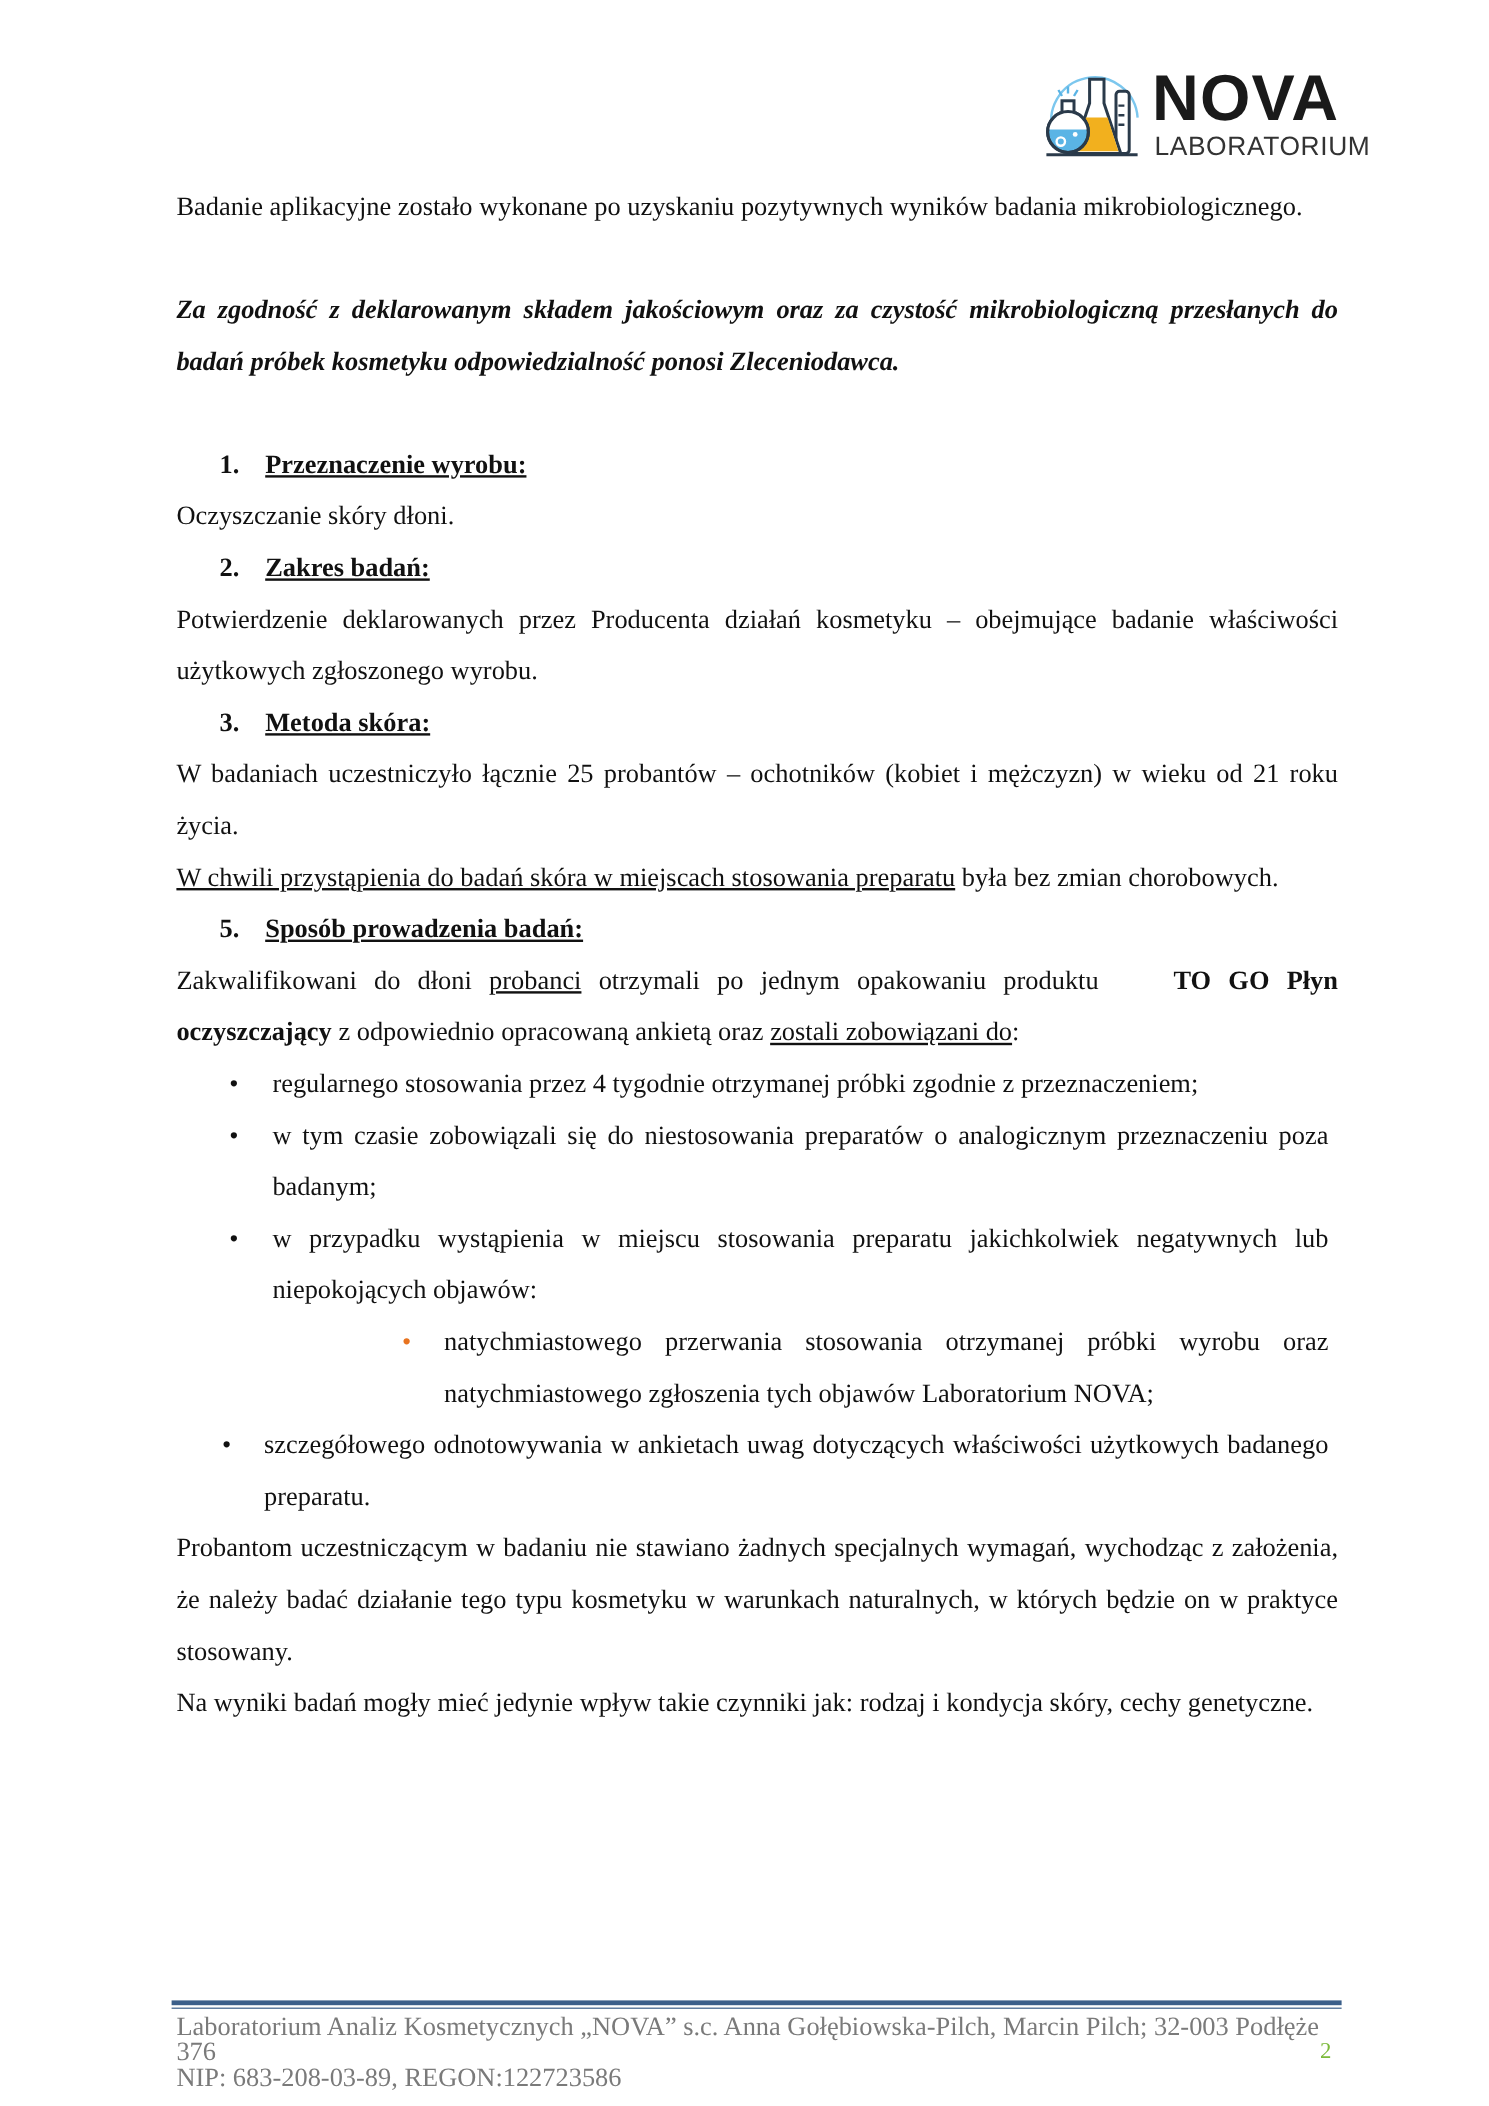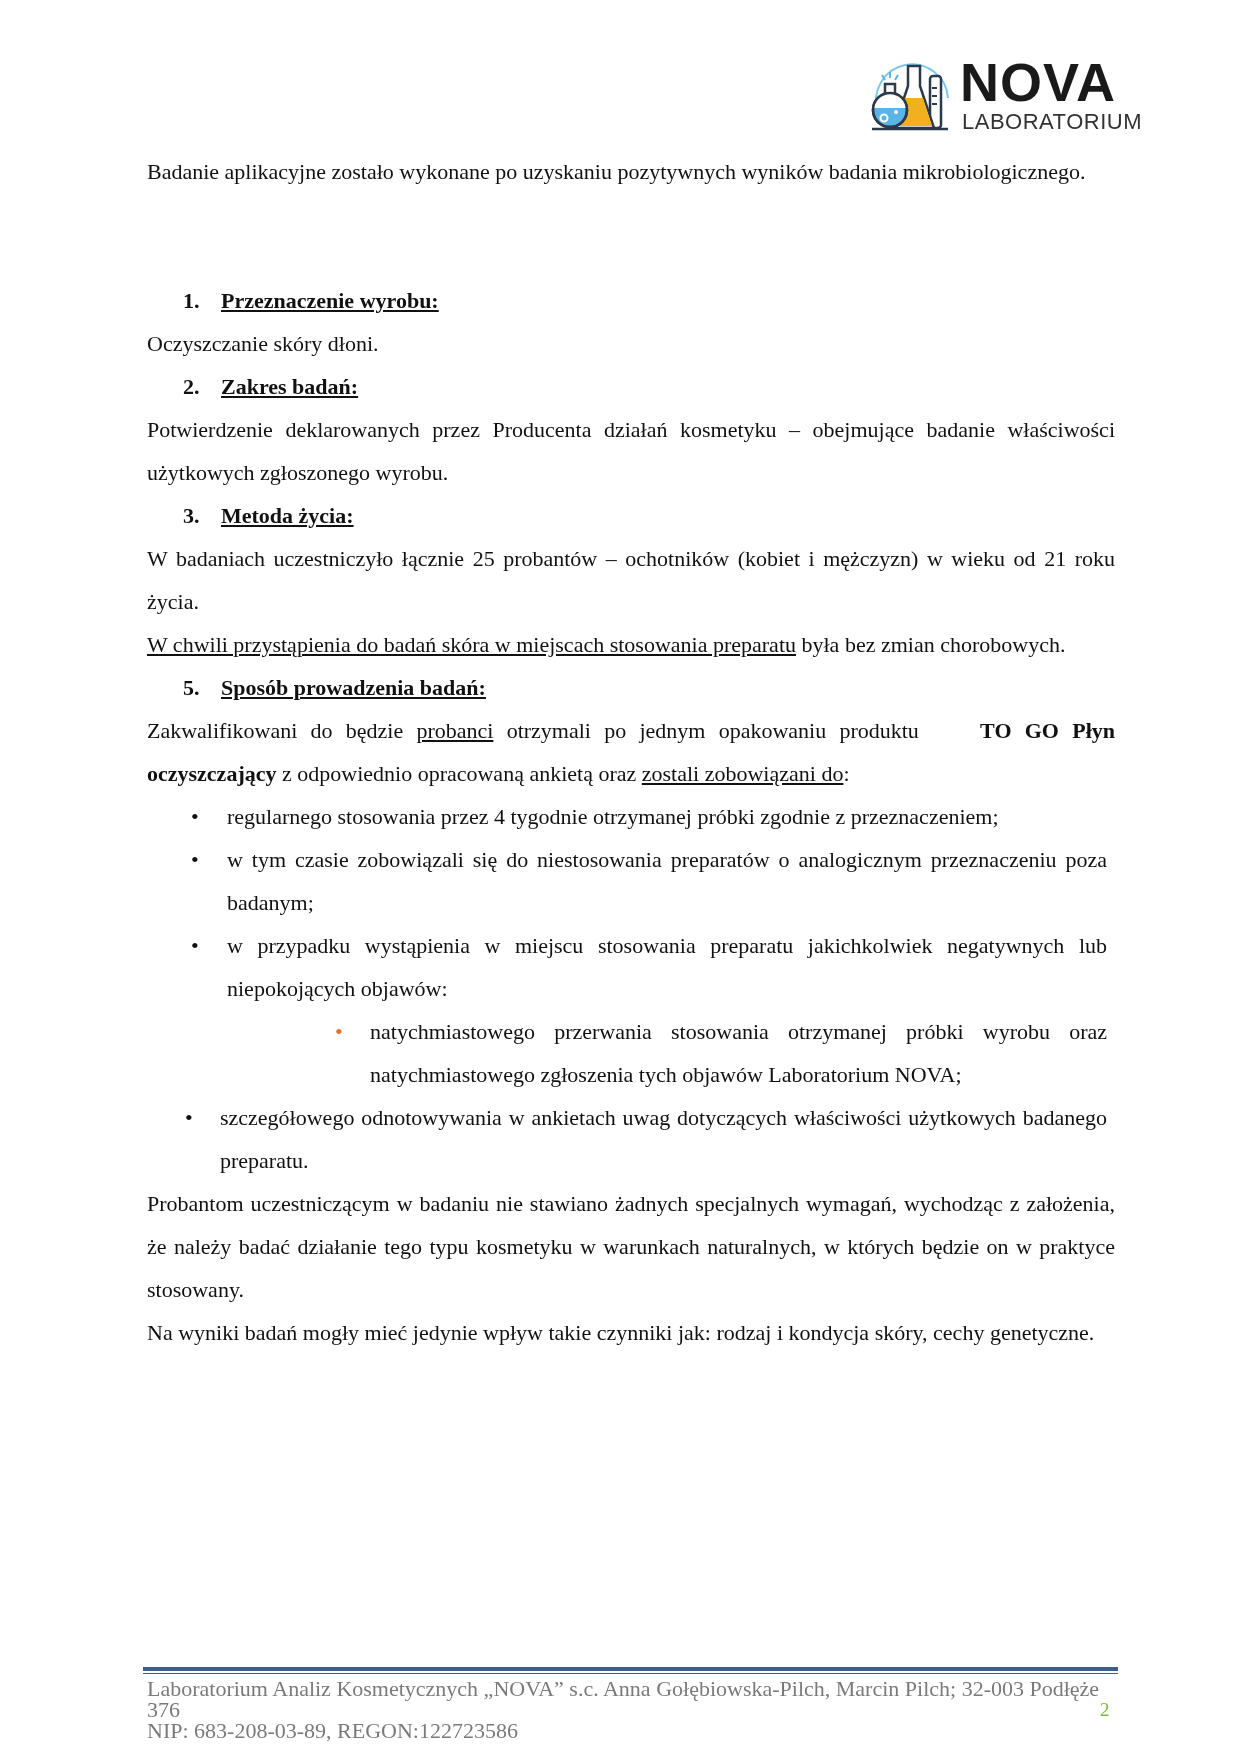--- a/index.html
+++ b/index.html
@@ -63,43 +63,44 @@
       <line x1="30" y1="23" x2="27" y2="28" stroke="#5ab4e5" stroke-width="2"></line>
       <line x1="4" y1="77" x2="80" y2="77" stroke="#2a3a4a" stroke-width="2.5"></line>
     </svg>
     <div class="logo-nova">NOVA</div>
     <div class="logo-lab">LABORATORIUM</div>
   </div>
 
   <div class="content">
     <p class="p">Badanie aplikacyjne zostało wykonane po uzyskaniu pozytywnych wyników badania mikrobiologicznego.</p>
     <div class="gap"></div>
+    <p class="p italic-bold">Za zgodność z deklarowanym składem jakościowym oraz za czystość mikrobiologiczną przesłanych do badań próbek kosmetyku odpowiedzialność ponosi Zleceniodawca.</p>
     <div class="gap"></div>
 
     <p class="heading">
       <span class="num">1.</span><span class="ttl">Przeznaczenie wyrobu:</span>
     </p>
     <p class="p">Oczyszczanie skóry dłoni.</p>
 
     <p class="heading">
       <span class="num">2.</span><span class="ttl">Zakres badań:</span>
     </p>
     <p class="p">Potwierdzenie deklarowanych przez Producenta działań kosmetyku – obejmujące badanie właściwości użytkowych zgłoszonego wyrobu.</p>
 
     <p class="heading">
-      <span class="num">3.</span><span class="ttl">Metoda życia:</span>
+      <span class="num">3.</span><span class="ttl">Metoda skóra:</span>
     </p>
 
     <p class="p">W badaniach uczestniczyło łącznie 25 probantów – ochotników (kobiet i mężczyzn) w wieku od 21 roku życia.</p>
     <p class="p"><span class="u">W chwili przystąpienia do badań skóra w miejscach stosowania preparatu</span><span> była bez zmian chorobowych.</span></p>
 
     <p class="heading">
       <span class="num">5.</span><span class="ttl">Sposób prowadzenia badań:</span>
     </p>
-    <p class="p"><span>Zakwalifikowani do będzie </span><span class="u">probanci</span><span> otrzymali po jednym opakowaniu produktu </span><span class="b">TO GO Płyn oczyszczający</span><span> z odpowiednio opracowaną ankietą oraz </span><span class="u">zostali zobowiązani do</span><span>:</span></p>
+    <p class="p"><span>Zakwalifikowani do dłoni </span><span class="u">probanci</span><span> otrzymali po jednym opakowaniu produktu </span><span class="b">TO GO Płyn oczyszczający</span><span> z odpowiednio opracowaną ankietą oraz </span><span class="u">zostali zobowiązani do</span><span>:</span></p>
 
     <ul class="bullets">
       <li><span class="dot">•</span><span>regularnego stosowania przez 4 tygodnie otrzymanej próbki zgodnie z przeznaczeniem;</span></li>
       <li><span class="dot">•</span><span>w tym czasie zobowiązali się do niestosowania preparatów o analogicznym przeznaczeniu poza badanym;</span></li>
       <li><span class="dot">•</span><span>w przypadku wystąpienia w miejscu stosowania preparatu jakichkolwiek negatywnych lub niepokojących objawów:</span></li>
       <li class="sub"><span class="dot">•</span><span>natychmiastowego przerwania stosowania otrzymanej próbki wyrobu oraz natychmiastowego zgłoszenia tych objawów Laboratorium NOVA;</span></li>
       <li class="last"><span class="dot">•</span><span>szczegółowego odnotowywania w ankietach uwag dotyczących właściwości użytkowych badanego preparatu.</span></li>
     </ul>
 
     <p class="p">Probantom uczestniczącym w badaniu nie stawiano żadnych specjalnych wymagań, wychodząc z założenia, że należy badać działanie tego typu kosmetyku w warunkach naturalnych, w których będzie on w praktyce stosowany.</p>

